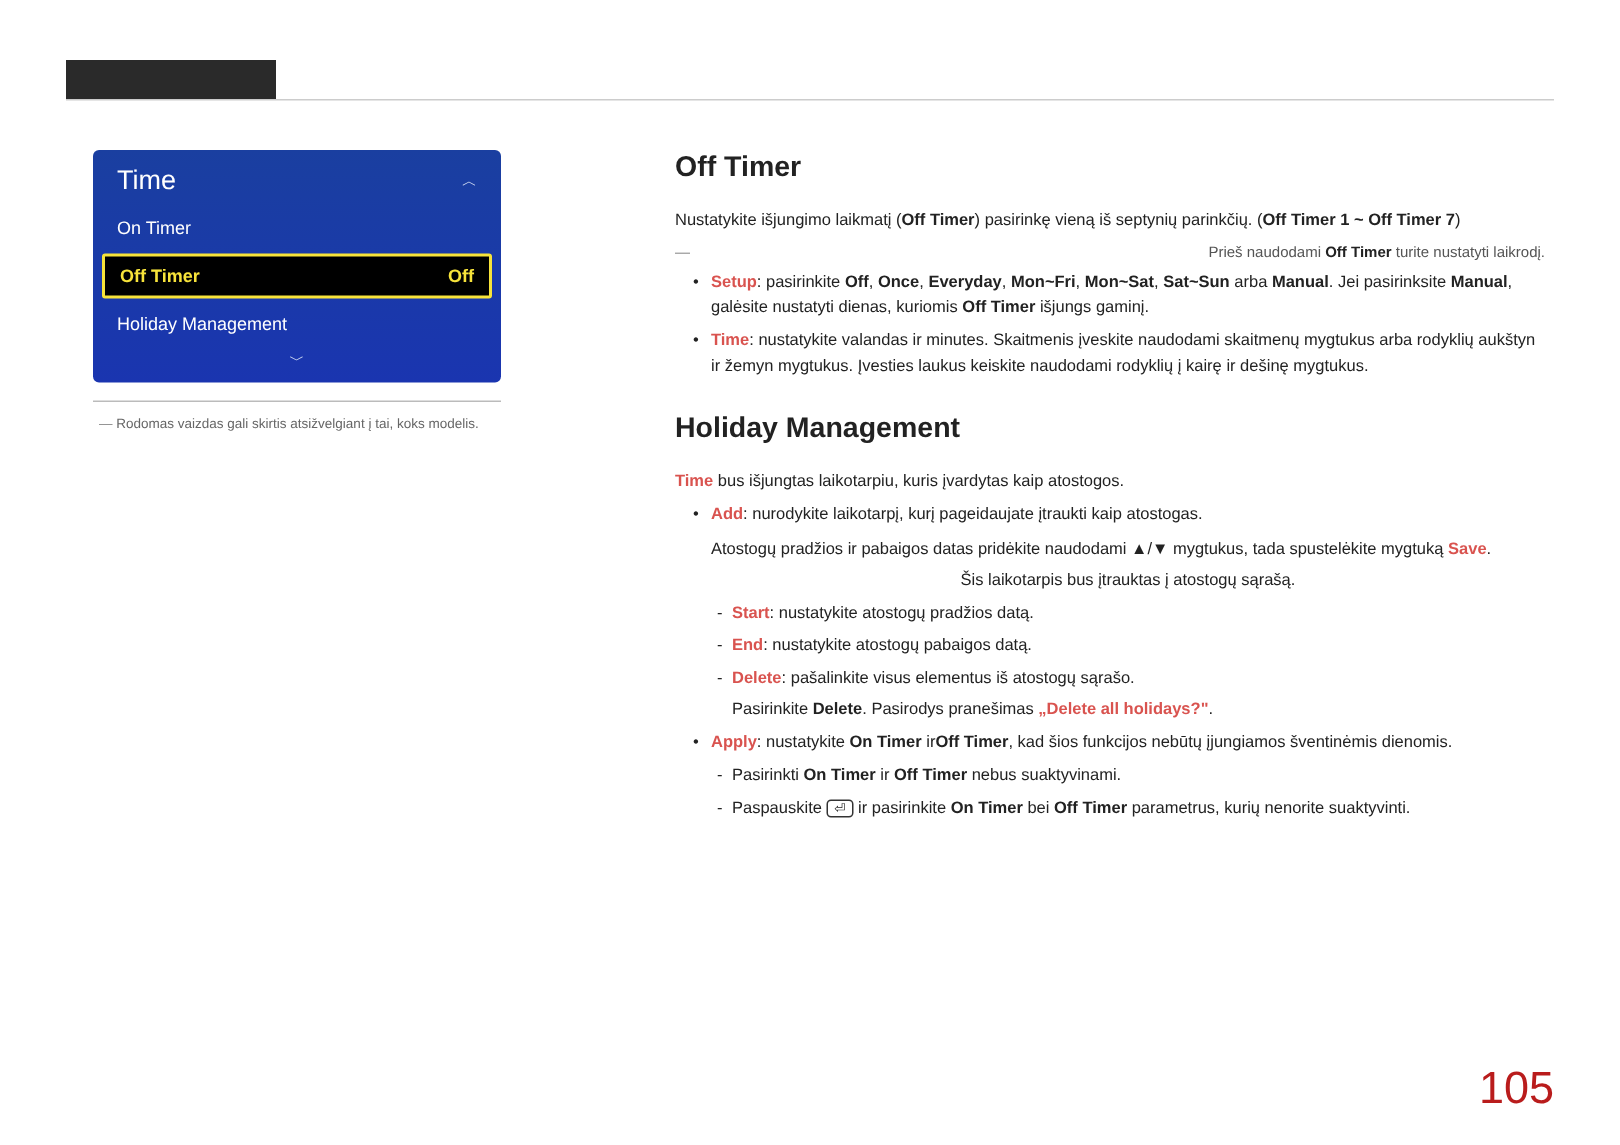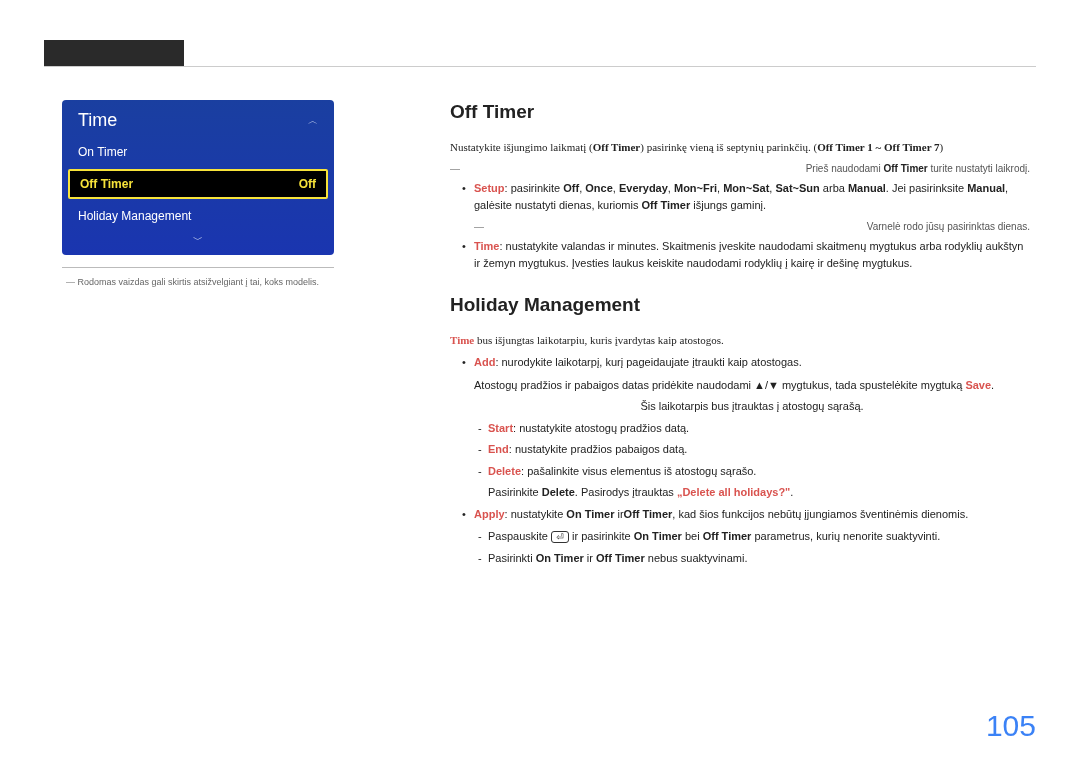--- a/index.html
+++ b/index.html
@@ -95,21 +95,21 @@
   }
   .main h2 {
     font-size: 19px;
     font-weight: 700;
     margin-bottom: 12px;
     color: #222;
   }
   .main h2.second {
     margin-top: 20px;
   }
-  .main p { margin-bottom: 6px; font-family: Liberation Serif, serif; }
+  .main p { margin-bottom: 6px; }
   .sub-note {
     font-size: 10px;
     color: #555;
     padding-left: 12px;
     position: relative;
     margin-bottom: 4px;
     text-align: right;
   }
   .sub-note::before {
     content: "―";
@@ -158,21 +158,21 @@
     vertical-align: middle;
     text-align: center;
     line-height: 10px;
     font-size: 9px;
   }
   .page-num {
     position: absolute;
     bottom: 20px;
     right: 44px;
     font-size: 30px;
-    color: #3b82f6;
+    color: #b91c1c;
     font-weight: 300;
   }
 </style>
 </head>
 <body>
 
 <div class="top-accent"></div>
 <div class="top-line"></div>
 
 <div class="sidebar">
@@ -202,21 +202,20 @@
   </p>
 
   <div class="sub-note">
     <span>Prieš naudodami </span><strong>Off Timer</strong><span> turite nustatyti laikrodį.</span>
   </div>
 
   <div class="bullet">
     <span class="red">Setup</span><span>: pasirinkite </span><strong>Off</strong>, <strong>Once</strong>, <strong>Everyday</strong>, <strong>Mon~Fri</strong>, <strong>Mon~Sat</strong>, <strong>Sat~Sun</strong><span> arba </span><strong>Manual</strong><span>. Jei pasirinksite </span><strong>Manual</strong><span>, galėsite nustatyti dienas, kuriomis </span><strong>Off Timer</strong><span> išjungs gaminį.</span>
   </div>
 
-  <div class="sub-note" style="margin-left:24px;">Varnelė rodo jūsų pasirinktas dienas.</div>
 
   <div class="bullet">
     <span class="red">Time</span><span>: nustatykite valandas ir minutes. Skaitmenis įveskite naudodami skaitmenų mygtukus arba rodyklių aukštyn ir žemyn mygtukus. Įvesties laukus keiskite naudodami rodyklių į kairę ir dešinę mygtukus.</span>
   </div>
 
   <h2 class="second">Holiday Management</h2>
 
   <p>
     <span class="red">Time</span><span> bus išjungtas laikotarpiu, kuris įvardytas kaip atostogos.</span>
   </p>
@@ -226,33 +225,33 @@
   </div>
   <div class="inner-text" style="padding-left:24px;">
     <span>Atostogų pradžios ir pabaigos datas pridėkite naudodami ▲/▼ mygtukus, tada spustelėkite mygtuką </span><span class="red">Save</span><span>.</span>
   </div>
   <div class="inner-text" style="padding-left:24px;text-align:center;">Šis laikotarpis bus įtrauktas į atostogų sąrašą.</div>
 
   <div class="inner-bullet">
     <span class="red">Start</span><span>: nustatykite atostogų pradžios datą.</span>
   </div>
   <div class="inner-bullet">
-    <span class="red">End</span><span>: nustatykite pradžios pabaigos datą.</span>
+    <span class="red">End</span><span>: nustatykite atostogų pabaigos datą.</span>
   </div>
   <div class="inner-bullet">
     <span class="red">Delete</span><span>: pašalinkite visus elementus iš atostogų sąrašo.</span>
   </div>
   <div class="inner-text">
-    <span>Pasirinkite </span><strong>Delete</strong><span>. Pasirodys įtrauktas </span><span class="red">„Delete all holidays?"</span><span>.</span>
+    <span>Pasirinkite </span><strong>Delete</strong><span>. Pasirodys pranešimas </span><span class="red">„Delete all holidays?"</span><span>.</span>
   </div>
 
   <div class="bullet">
     <span class="red">Apply</span><span>: nustatykite </span><strong>On Timer</strong><span> ir</span><strong>Off Timer</strong><span>, kad šios funkcijos nebūtų įjungiamos šventinėmis dienomis.</span>
   </div>
   <div class="inner-bullet">
+    <span>Pasirinkti </span><strong>On Timer</strong><span> ir </span><strong>Off Timer</strong><span> nebus suaktyvinami.</span>
+  </div>
+  <div class="inner-bullet">
     <span>Paspauskite </span><span class="icon-box">⏎</span><span> ir pasirinkite </span><strong>On Timer</strong><span> bei </span><strong>Off Timer</strong><span> parametrus, kurių nenorite suaktyvinti.</span>
   </div>
-  <div class="inner-bullet">
-    <span>Pasirinkti </span><strong>On Timer</strong><span> ir </span><strong>Off Timer</strong><span> nebus suaktyvinami.</span>
-  </div>
 </div>
 
 <div class="page-num">105</div>
 
 </body></html>

